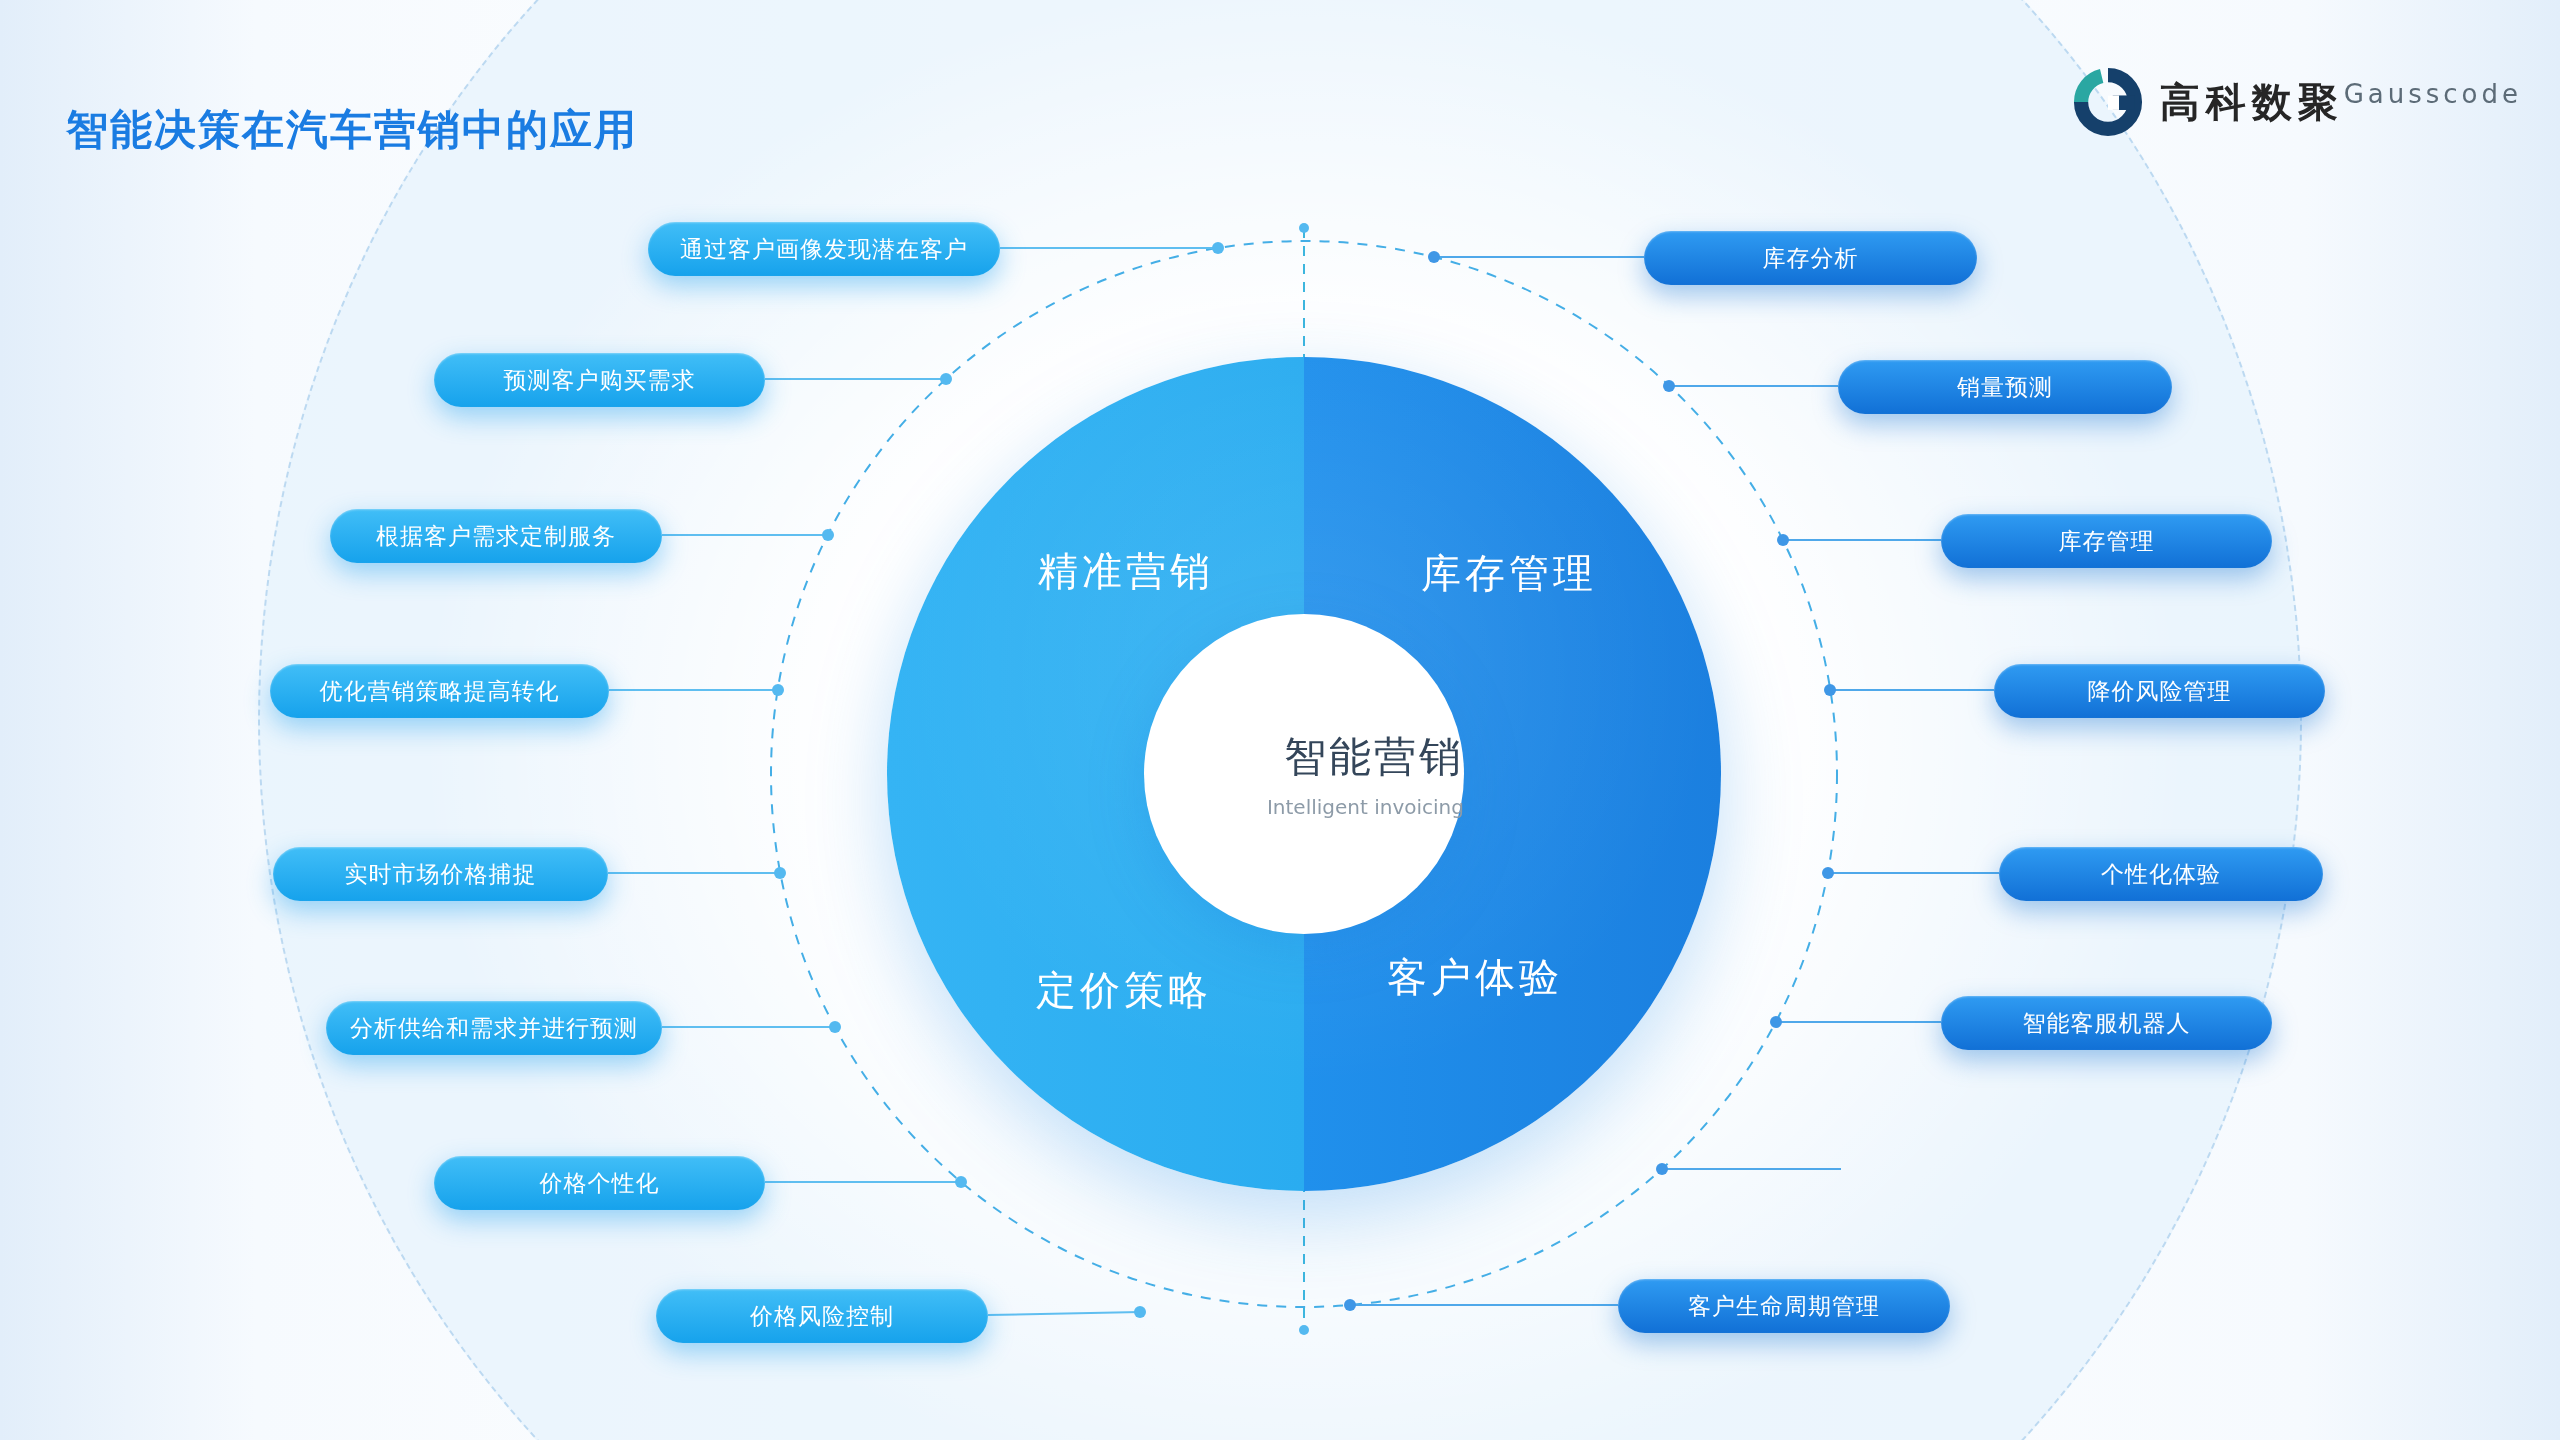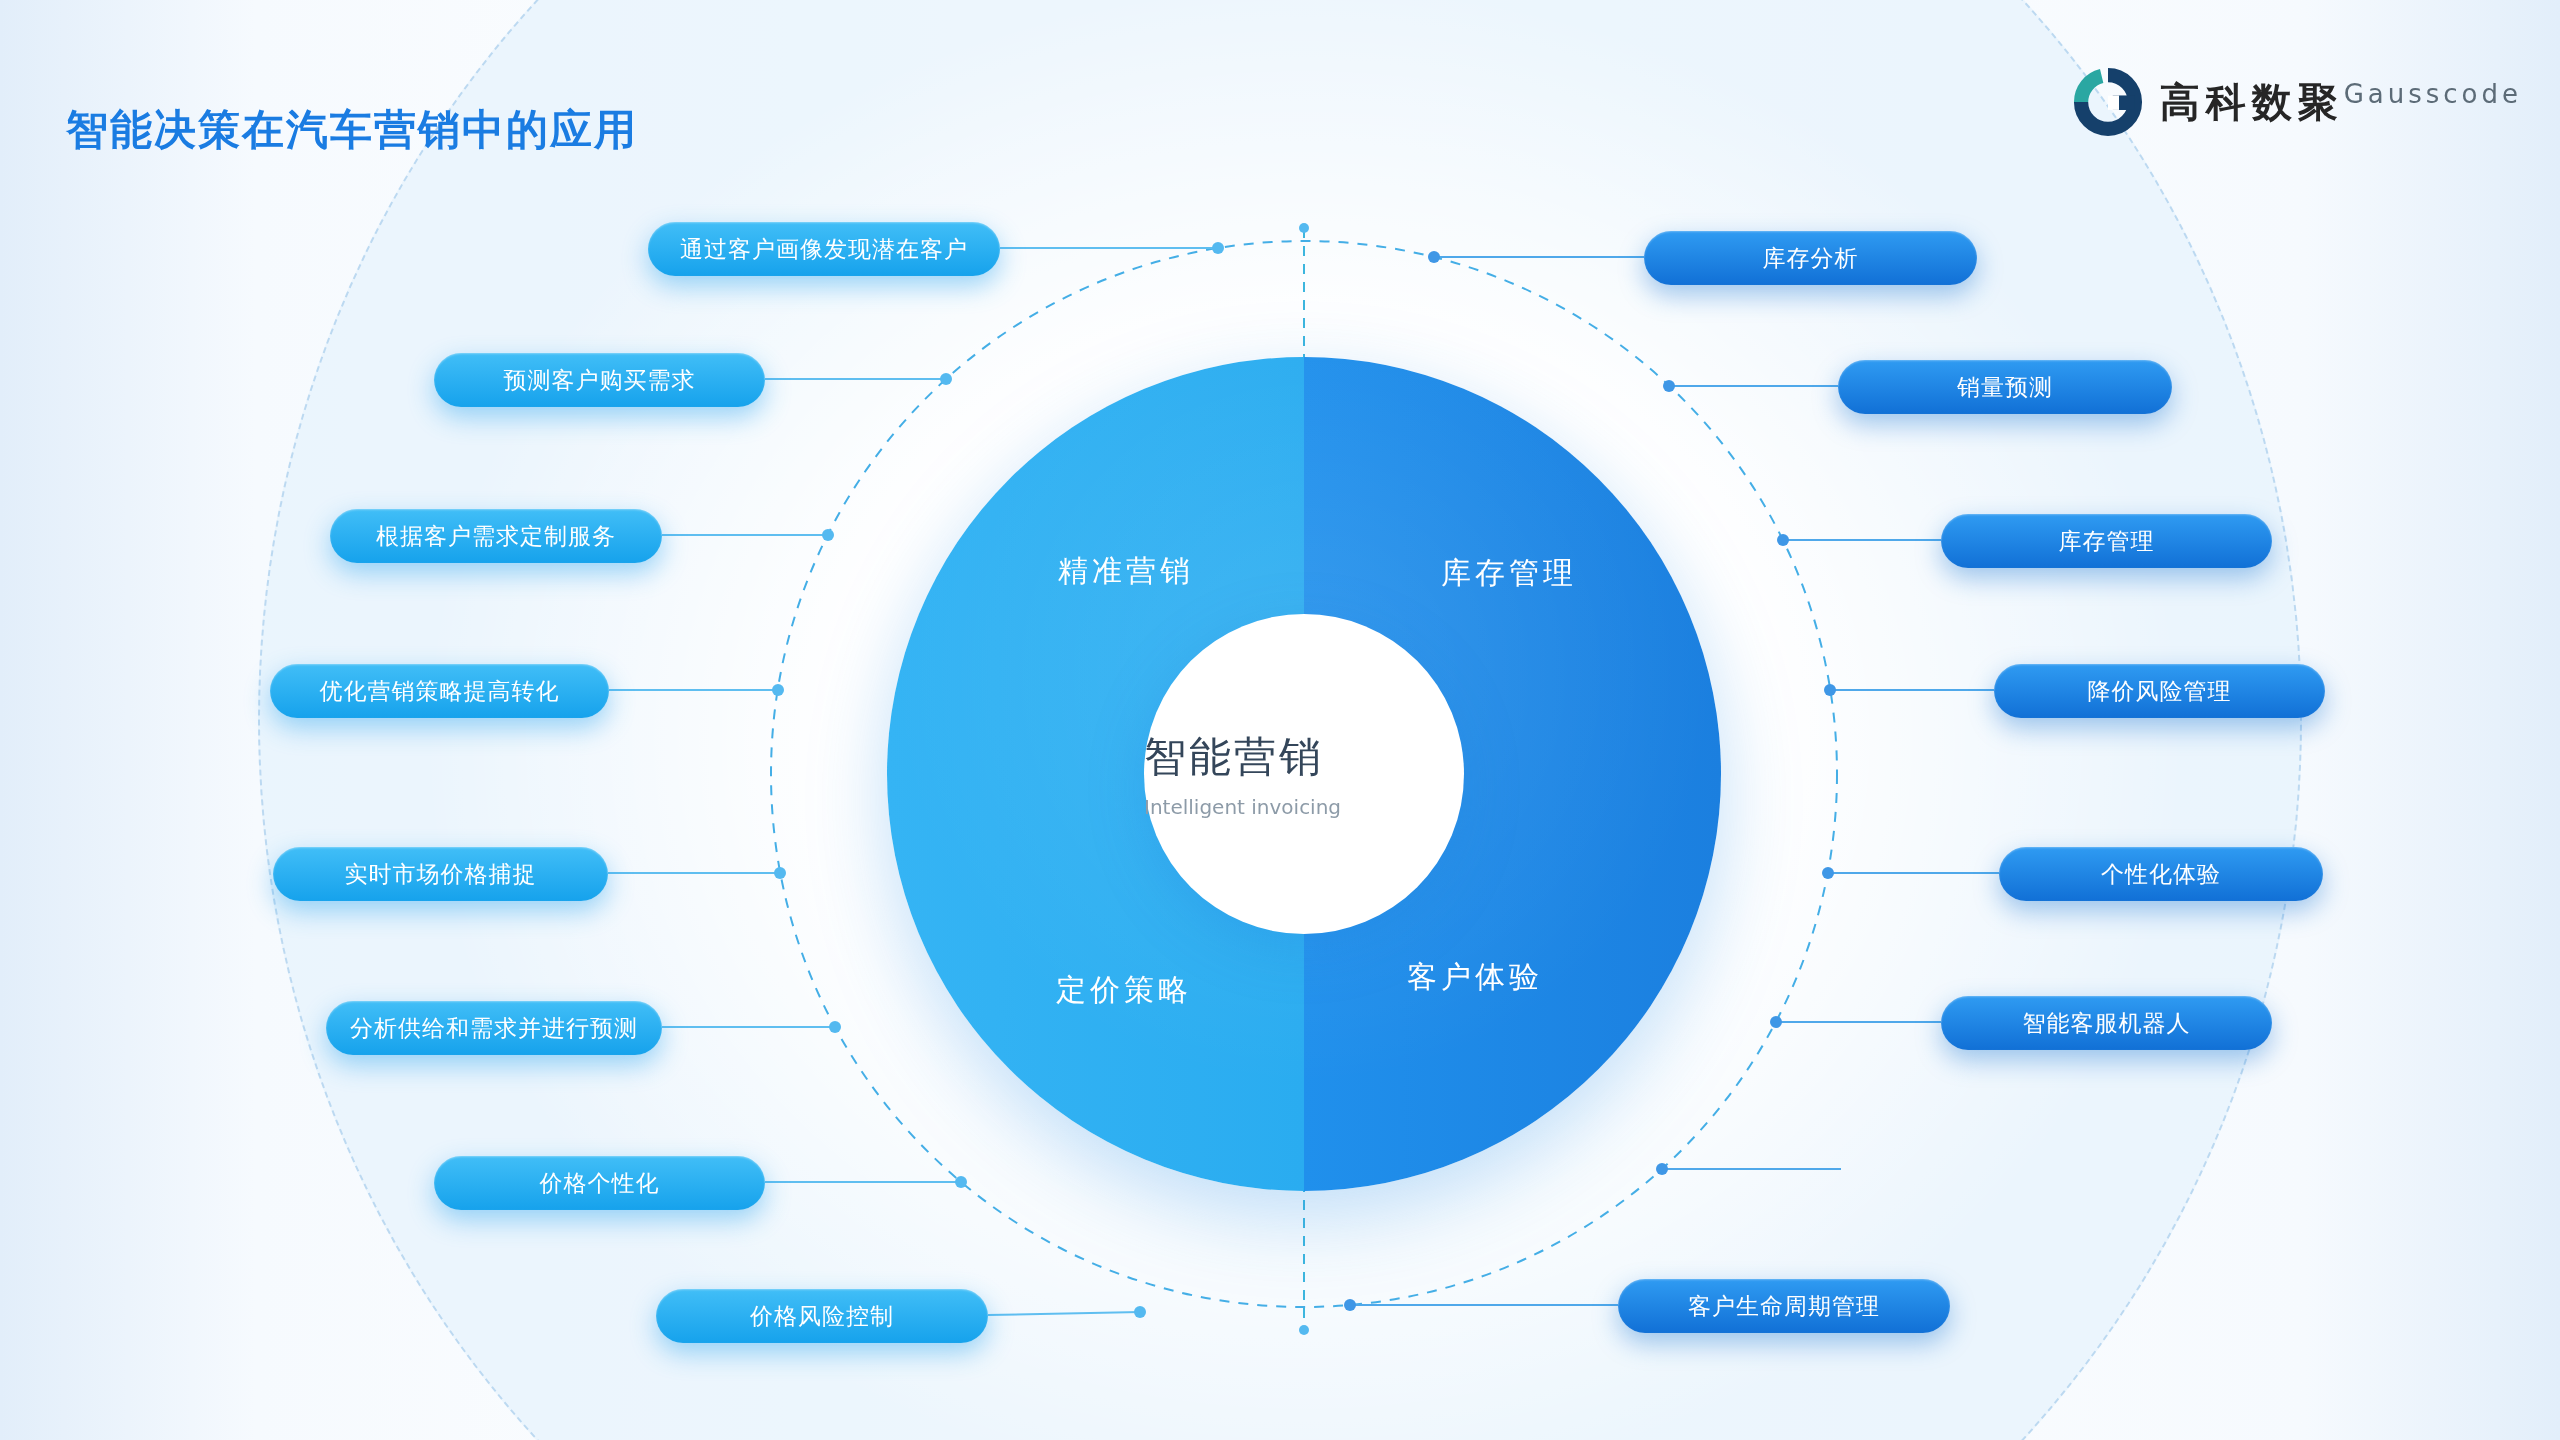--- a/index.html
+++ b/index.html
@@ -41,27 +41,27 @@
   .pie {
     position:absolute; left:887px; top:357px; width:834px; height:834px; border-radius:50%;
     background:
       radial-gradient(circle at 50% 38%, rgba(255,255,255,0.10), rgba(255,255,255,0) 62%),
       linear-gradient(90deg,#35b4f4 0%,#2aacf0 50%,#2090ec 50%,#1b7fdf 100%);
     box-shadow: 0 26px 80px rgba(36,140,230,0.28);
     z-index:4;
   }
   .qlabel {
     position:absolute; transform:translate(-50%,-50%);
-    color:#ffffff; font-size:30px; font-weight:500; letter-spacing:4px; z-index:5;
+    color:#ffffff; font-size:40px; font-weight:500; letter-spacing:4px; z-index:5;
     white-space:nowrap;
   }
   .center-circle {
     position:absolute; left:1144px; top:614px; width:320px; height:320px; border-radius:50%;
     background:#ffffff; z-index:5;
-    display:flex; flex-direction:column; align-items:flex-start; justify-content:center;
+    display:flex; flex-direction:column; align-items:flex-end; justify-content:center;
     box-shadow: 0 14px 55px rgba(30,130,220,0.28);
   }
   .center-title { font-size:42px; color:#34465a; font-weight:500; letter-spacing:3px; }
   .center-sub   { font-size:20px; color:#8d9ba8; margin-top:10px; }
 
   
   .pill {
     position:absolute; height:54px; border-radius:27px; z-index:6;
     display:flex; align-items:center; justify-content:center;
     color:#ffffff; font-size:23px; letter-spacing:1px; white-space:nowrap;

